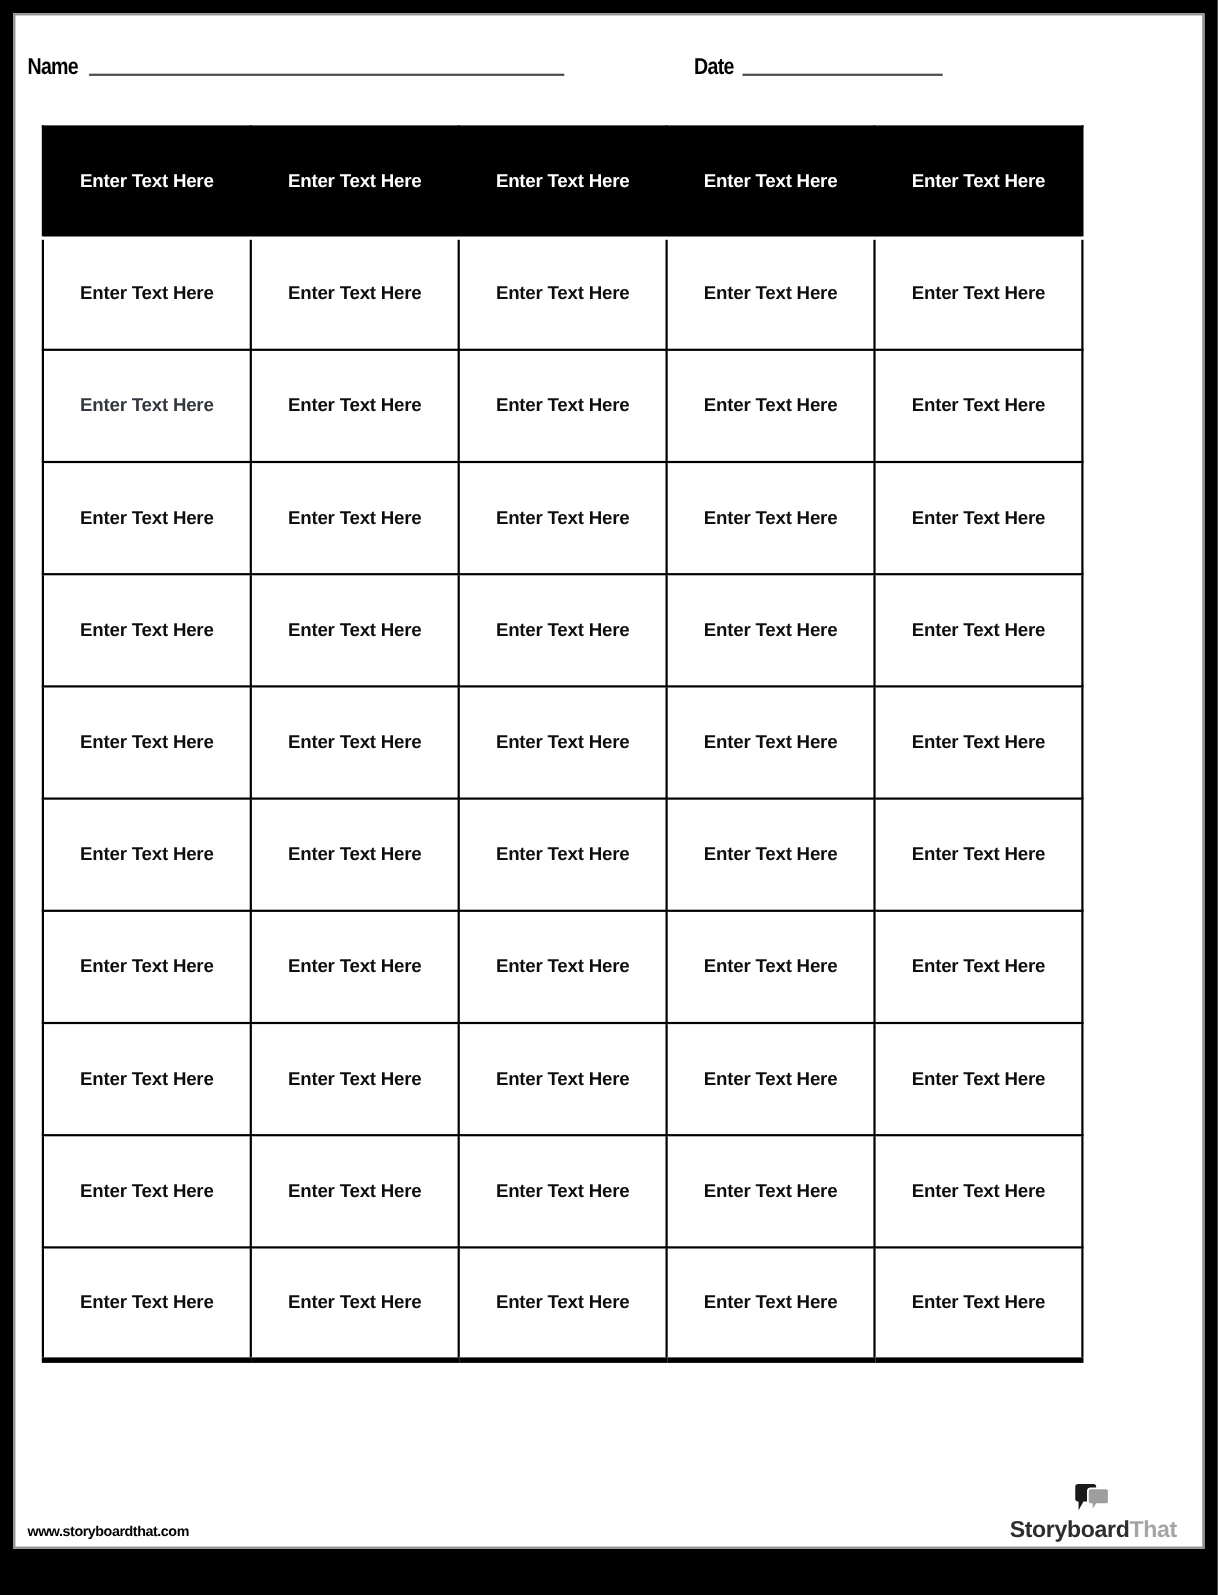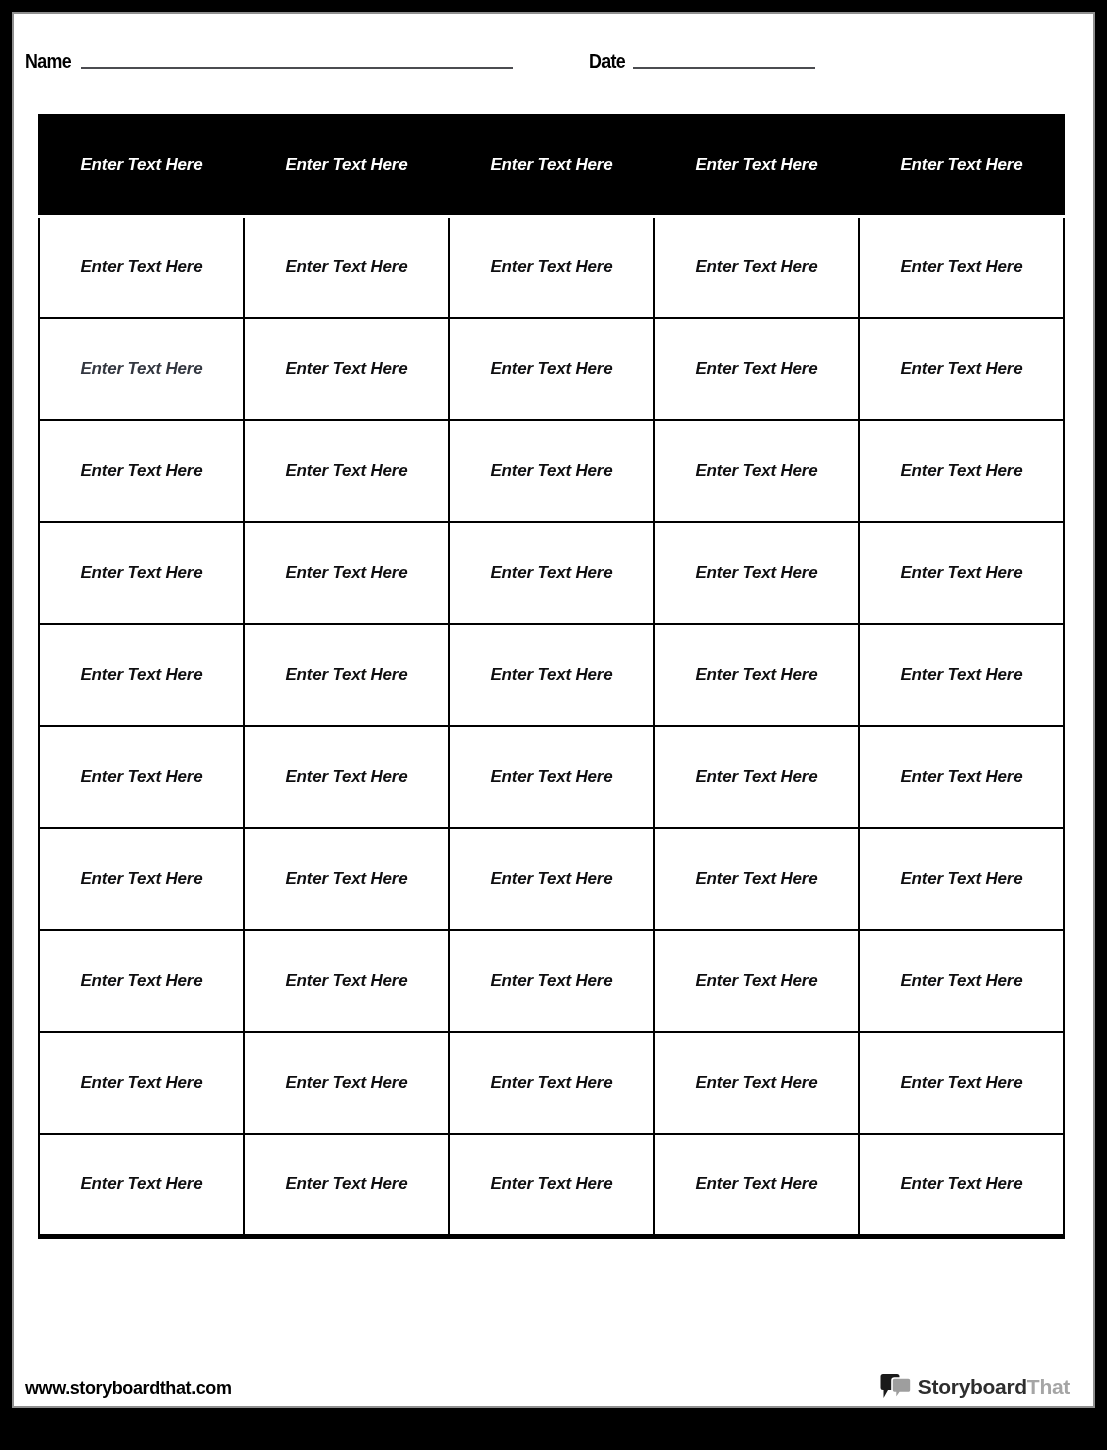--- a/index.html
+++ b/index.html
@@ -33,21 +33,21 @@
     line-height: 1;
     display: inline-block;
     transform: scaleX(0.85);
     transform-origin: left bottom;
   }
   .write-line {
     border-bottom: 2px solid #4b4c50;
     margin-bottom: 2px;
   }
   .name-field .write-line { width: 432px; margin-left: 2px; }
-  .date-field { margin-left: 76px; }
+  .date-field { margin-left: 118px; }
   .date-field .write-line { width: 182px; margin-left: 2px; }
   
   .title {
     margin-top: 16px;
     text-align: center;
     font-size: 37px;
     font-weight: bold;
     color: #000;
     line-height: 1.15;
   }
@@ -58,24 +58,23 @@
     padding-left: 11px;
     font-size: 26px;
     font-weight: bold;
     color: #000;
     line-height: 1.1;
   }
   .directions > span { display: inline-block; transform: scaleX(0.83); transform-origin: left center; letter-spacing: -0.5px; }
   
   table.worksheet {
     margin: 43px 0 0 24px;
-    width: 1027px;
+    width: 947px;
     border-collapse: collapse;
     table-layout: fixed;
-    font-style: italic;
   }
   table.worksheet th, table.worksheet td {
     border: 2px solid #000000;
     text-align: center;
     vertical-align: middle;
     font-size: 17px;
     font-weight: bold;
     letter-spacing: -0.2px;
   }
   table.worksheet thead th {
@@ -90,32 +89,33 @@
     color: #0e0e10;
     background: #ffffff;
   }
   table.worksheet tbody tr:last-child td { border-bottom-width: 5px; }
   table.worksheet tbody td.muted { color: #333740; }
   
   .site-url {
     position: absolute;
     left: 11px;
     bottom: 7px;
-    font-size: 18px;
+    font-size: 13px;
     font-weight: bold;
     letter-spacing: -0.4px;
     color: #000;
   }
   .logo {
     position: absolute;
     right: 23px;
     bottom: 5px;
     display: flex;
     align-items: center;
     gap: 4px;
+    flex-direction: column;
   }
   .logo-text { font-size: 21px; font-weight: bold; line-height: 1; letter-spacing: -0.3px; }
   .logo-storyboard { color: #2e2e2e; }
   .logo-that { color: #a5a5a5; }
 </style>
 </head>
 <body>
 
 <div class="page">
 

